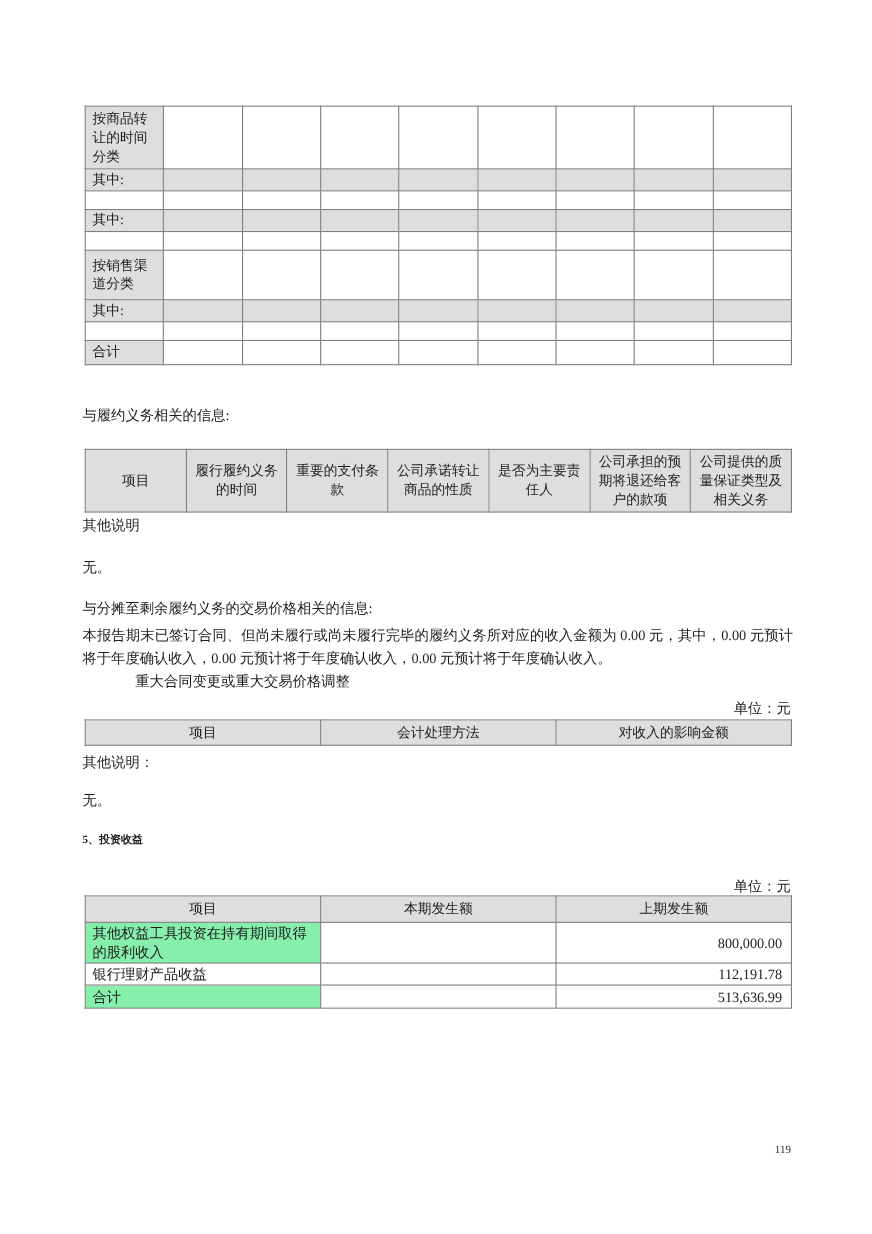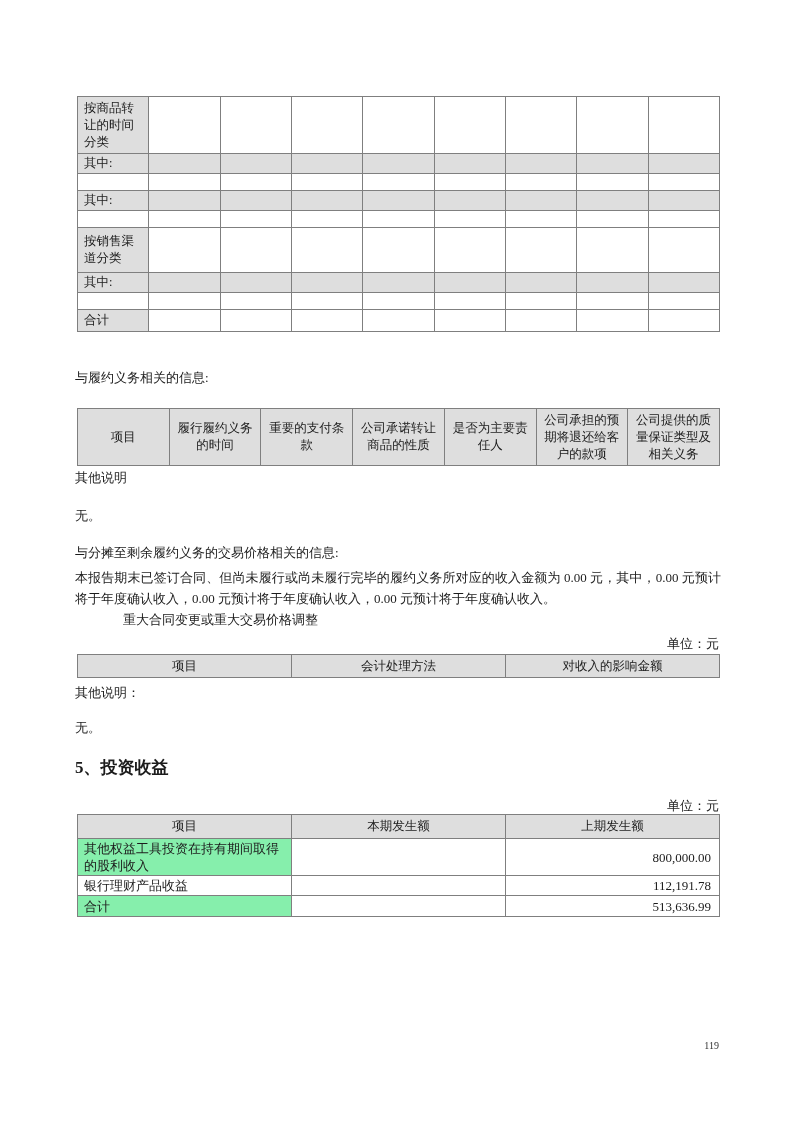--- a/index.html
+++ b/index.html
@@ -55,21 +55,21 @@
   .tableD { width:643px; font-size:13px; }
   .tableD th { height:21px; text-align:center; }
   .tableD td { font-size:13px; }
   .tableD td.num { text-align:right; padding-right:8px; }
   .tableD tr.d0 td { height:34px; }
   .tableD tr.d1 td { height:17px;margin-left:37px; }
   .tableD tr.d2 td { height:18px; }
 
   .para { width:646px; text-align:justify; line-height:21px; }
   .unit { width:644px; text-align:right; }
-  .bold-heading { font-weight:bold; font-size:17px; }
+  .bold-heading { font-weight:bold; font-size:10px; }
   .pagenum { width:644px; text-align:right; font-size:10px; color:#333; }
 </style>
 </head>
 <body>
 
 <div class="page">
 
   <table class="doc tableA abs" style="left:77px; top:96px;">
     <colgroup>
         <col>

